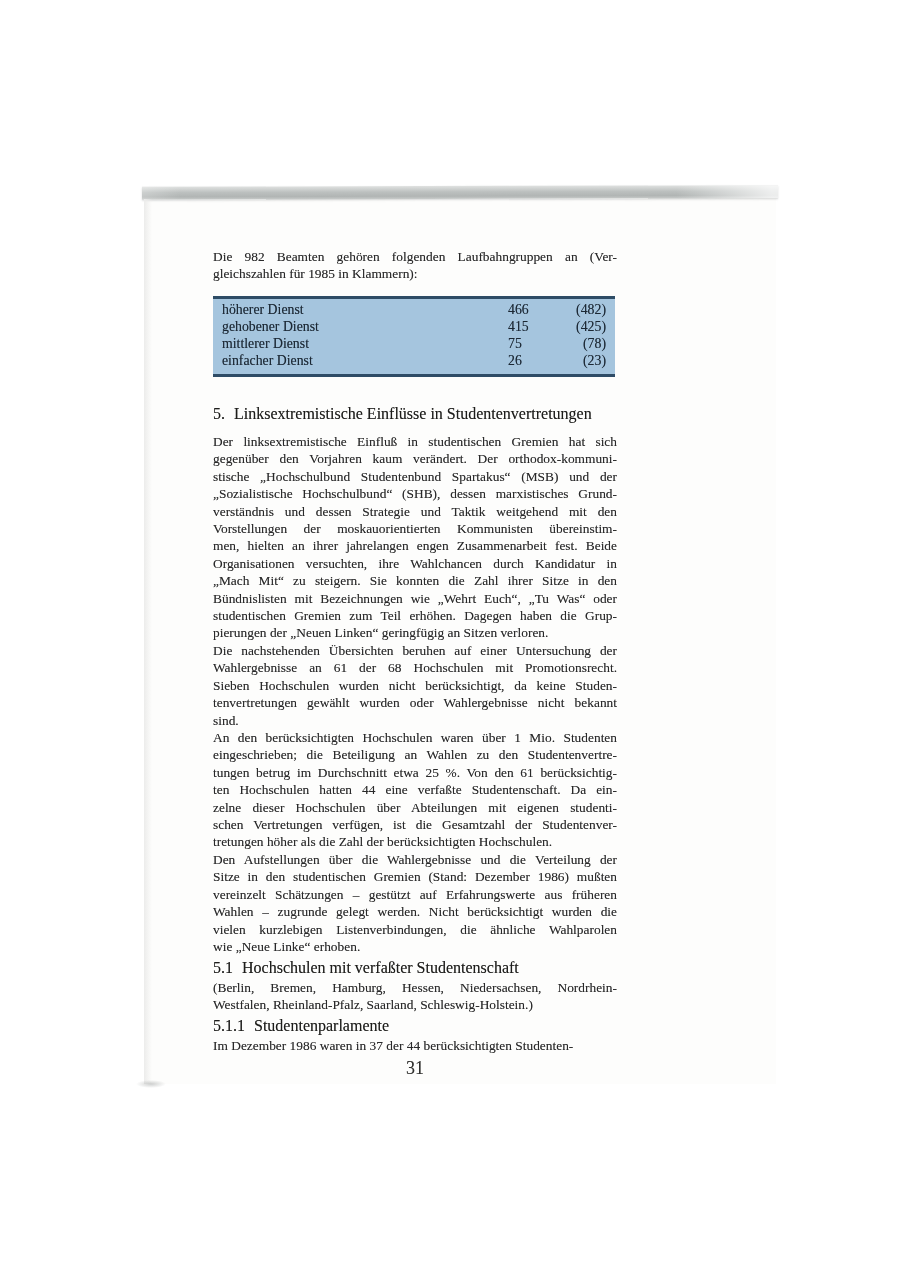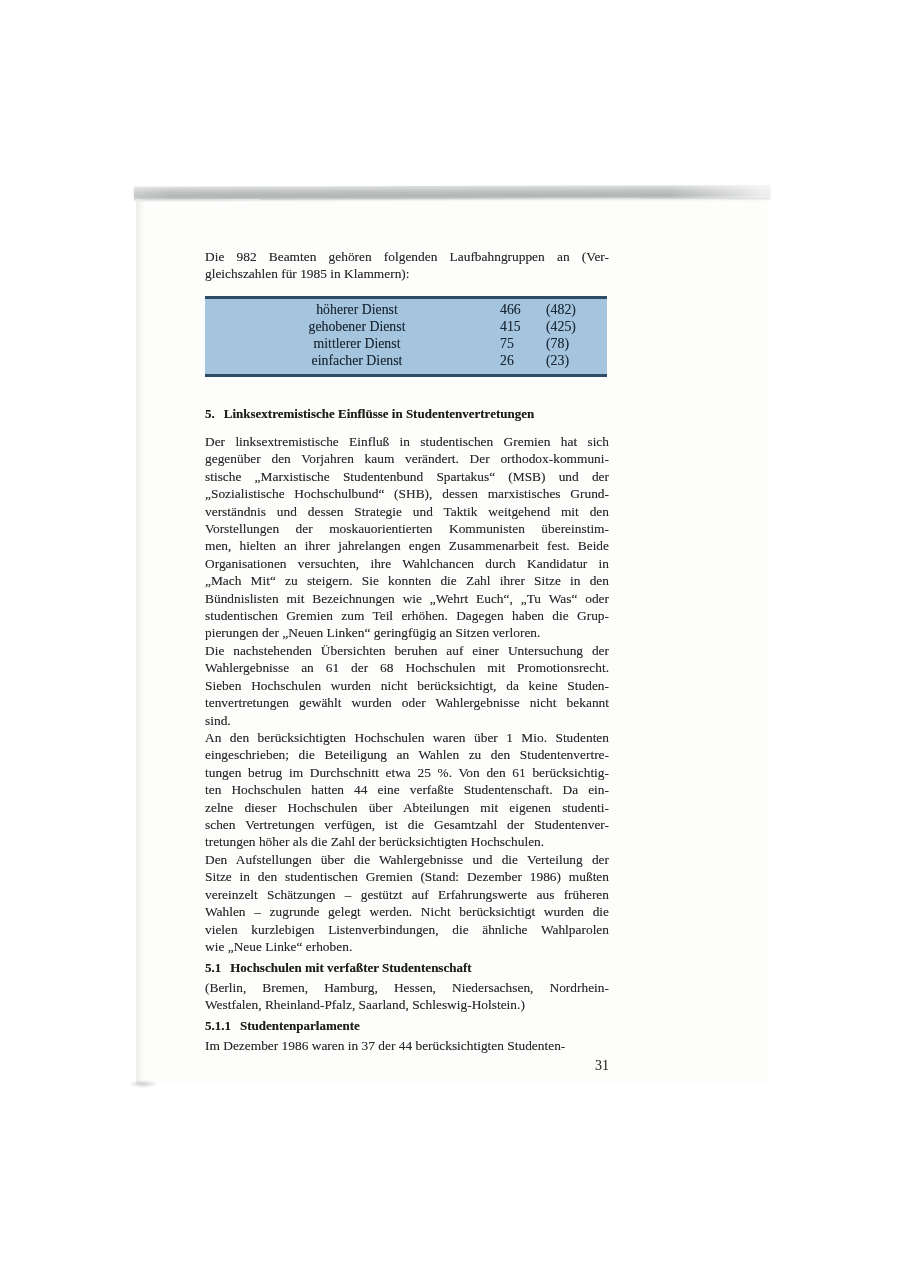--- a/index.html
+++ b/index.html
@@ -13,21 +13,21 @@
   }
   .stage {
     position: relative;
     width: 900px;
     height: 1271px;
     background: #ffffff;
   }
   
   .sheet {
     position: absolute;
-    left: 136px;
+    left: 144px;
     top: 187px;
     width: 632px;
     height: 897px;
     background: #fdfdfc;
   }
   
   .band {
     position: absolute;
     left: -2px;
     top: -1px;
@@ -74,22 +74,22 @@
     text-align-last: justify;
     white-space: nowrap;
   }
   .tline.last {
     text-align-last: left;
   }
   .h {
     position: absolute;
     left: 69px;
     width: 404px;
-    font-weight: bold;
-    font-size: 13px;
+    font-weight: normal;
+    font-size: 16px;
     line-height: 18px;
     color: #1d1d1b;
     text-shadow: 0 0 0.3px rgba(40,40,38,0.5);
     white-space: nowrap;
   }
   .h .num { margin-right: 9px; }
   
   .ltable {
     position: absolute;
     left: 69px;
@@ -102,30 +102,30 @@
     padding: 3px 0 4px 0;
   }
   .trow {
     display: flex;
     padding: 0 9px;
     line-height: 16.9px;
     font-size: 13.8px;
     color: #1c2834;
     text-shadow: 0 0 0.3px rgba(20,35,50,0.5);
   }
-  .trow .lab  { flex: 1; text-align: center; }
+  .trow .lab  { flex: 1; text-align: left; }
   .trow .val  { width: 46px; text-align: left; }
-  .trow .prev { width: 52px; }
+  .trow .prev { width: 52px; text-align: right; }
   .pagenum {
     position: absolute;
     left: 69px;
     top: 871px;
     width: 404px;
-    text-align: right;
-    font-size: 14px;
+    text-align: center;
+    font-size: 18px;
     color: #30302e;
     text-shadow: 0 0 0.3px rgba(60,60,58,0.45);
   }
 </style>
 </head>
 <body>
 
 <div class="stage">
   <div class="sheet">
 
@@ -163,21 +163,21 @@
       </div>
     </div>
 
     <div class="h" style="top:218px">
       <span class="num">5.</span><span>Linksextremistische Einflüsse in Studentenvertretungen</span>
     </div>
 
     <div class="para" style="top:246px">
         <div class="tline">Der linksextremistische Einfluß in studentischen Gremien hat sich</div>
         <div class="tline">gegenüber den Vorjahren kaum verändert. Der orthodox-kommuni-</div>
-        <div class="tline">stische „Marxistische Studentenbund Spartakus“ (MSB) und der</div>
+        <div class="tline">stische „Hochschulbund Studentenbund Spartakus“ (MSB) und der</div>
         <div class="tline">„Sozialistische Hochschulbund“ (SHB), dessen marxistisches Grund-</div>
         <div class="tline">verständnis und dessen Strategie und Taktik weitgehend mit den</div>
         <div class="tline">Vorstellungen der moskauorientierten Kommunisten übereinstim-</div>
         <div class="tline">men, hielten an ihrer jahrelangen engen Zusammenarbeit fest. Beide</div>
         <div class="tline">Organisationen versuchten, ihre Wahlchancen durch Kandidatur in</div>
         <div class="tline">„Mach Mit“ zu steigern. Sie konnten die Zahl ihrer Sitze in den</div>
         <div class="tline">Bündnislisten mit Bezeichnungen wie „Wehrt Euch“, „Tu Was“ oder</div>
         <div class="tline">studentischen Gremien zum Teil erhöhen. Dagegen haben die Grup-</div>
         <div class="tline last">pierungen der „Neuen Linken“ geringfügig an Sitzen verloren.</div>
       </div>

